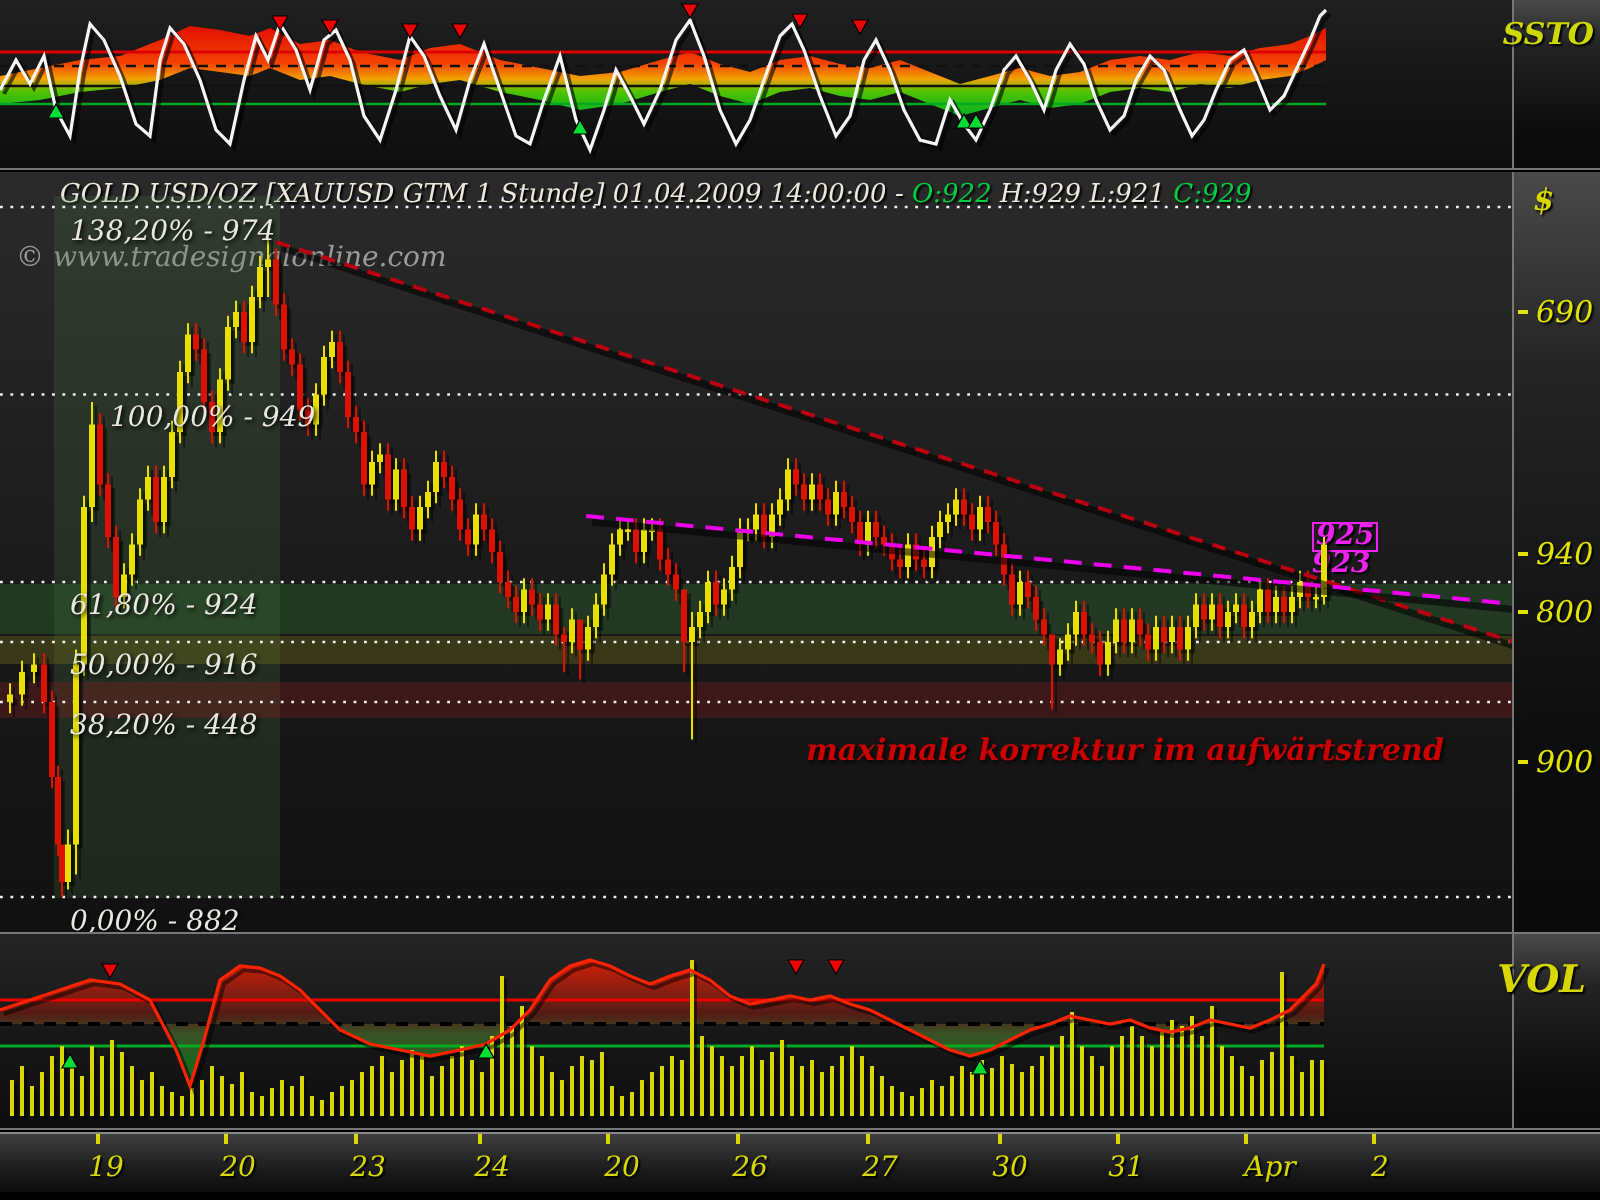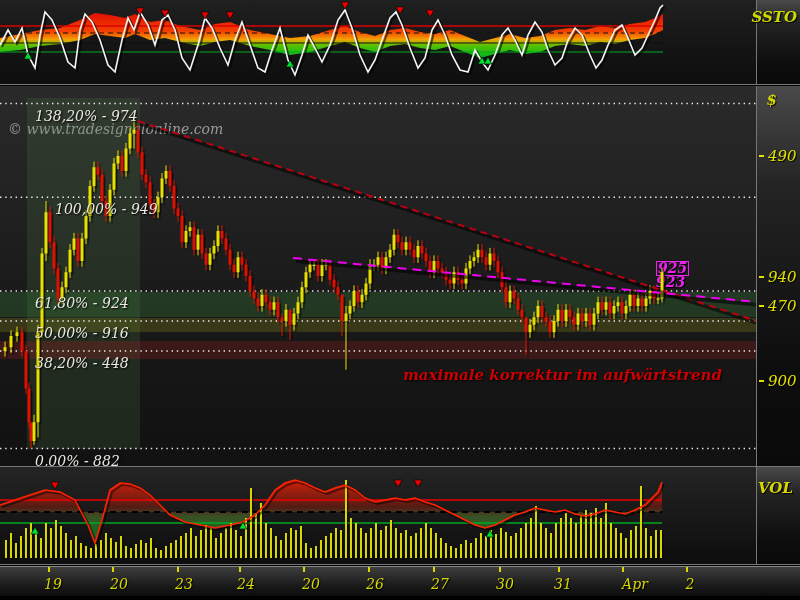--- a/index.html
+++ b/index.html
@@ -19,21 +19,21 @@
   #main-axis{top:85px;height:381px;}
   #vol-axis{top:467px;height:97px;}
   .hdiv{position:absolute;left:0;width:800px;height:1px;background:#777;}
   .hdiv-dark{position:absolute;left:0;width:800px;height:1px;background:#000;}
   #date-axis{position:absolute;left:0;top:566px;width:800px;height:34px;
     background:linear-gradient(180deg,#3e3e3e,#1a1a1a 55%,#060606);border-top:1px solid #888;}
   .axis-label{position:absolute;font-style:italic;font-weight:bold;color:#d8d800;
     text-shadow:1px 1px 1px #000;}
   #ssto-label{right:4px;top:8px;font-size:15px;color:#cfd800;}
   #dollar-label{right:24px;top:6px;font-size:15px;}
-  #vol-label{right:8px;top:12px;font-size:15px;}
+  #vol-label{right:8px;top:12px;font-size:19px;}
   .price-tick{position:absolute;left:0;color:#e3e300;font-size:15px;font-style:italic;
     text-shadow:1px 1px 1px #000;display:flex;align-items:center;}
   .price-tick .dash{display:inline-block;width:5px;height:2px;background:#e3e300;margin-right:4px;}
   .date-label{position:absolute;top:9px;transform:translateX(-50%);color:#d8d800;font-size:14px;
     font-style:italic;text-shadow:1px 1px 1px #000;}
   .date-tick{position:absolute;top:0;width:2px;height:5px;background:#d8d800;}
   .fib-label{position:absolute;left:35px;color:#e8e8e0;font-size:14px;font-style:italic;
     text-shadow:1px 1px 2px #000;white-space:nowrap;}
   #chart-title{position:absolute;left:30px;top:5px;font-size:13px;font-style:italic;
     color:#ece8da;white-space:nowrap;text-shadow:1px 1px 1px #000;}
@@ -81,20 +81,27 @@
         <path d="M286,67 L294,67 L290,60 Z" fill="#00dd33" stroke="#000" stroke-width="0.6"></path>
         <path d="M478,64 L486,64 L482,57 Z" fill="#00dd33" stroke="#000" stroke-width="0.6"></path>
         <path d="M484,64 L492,64 L488,57 Z" fill="#00dd33" stroke="#000" stroke-width="0.6"></path>
       </svg>
     </div>
   <div class="axis-strip" id="ssto-axis">
     <div class="axis-label" id="ssto-label">SSTO</div>
   </div>
 
   <div class="panel" id="main-panel">
+    <div id="chart-title">
+      <span>GOLD USD/OZ [XAUUSD GTM 1 Stunde]</span>
+      <span>01.04.2009 14:00:00 -</span>
+      <span class="grn">O:922</span>
+      <span>H:929 L:921</span>
+      <span class="grn">C:929</span>
+    </div>
     <div id="watermark">© www.tradesignalonline.com</div>
     <div id="annotation">maximale korrektur im aufwärtstrend</div>
     <div id="last-price">
       <span class="boxed">925</span><br>
       <span>923</span>
     </div>
   <svg width="756" height="381" style="z-index: 0;">
         <rect x="27" y="13" width="113" height="351" fill="rgba(80,130,70,0.20)"></rect>
         <rect x="0" y="207" width="756" height="25" fill="rgba(60,130,60,0.30)"></rect>
         <rect x="0" y="233" width="756" height="14" fill="rgba(140,140,30,0.28)"></rect>
@@ -774,29 +781,29 @@
       <div class="fib-label" style="top: 116.25px; margin-left: 20px;">100,00% - 949</div>
       <div class="fib-label" style="top: 210px;">61,80% - 924</div>
       <div class="fib-label" style="top: 240px;">50,00% - 916</div>
       <div class="fib-label" style="top: 270px;">38,20% - 448</div>
       <div class="fib-label" style="top: 367.5px;">0,00% - 882</div>
     </div>
   <div class="axis-strip" id="main-axis">
     <div class="axis-label" id="dollar-label">$</div>
   <div class="price-tick" style="top: 62px; left: 2px;">
         <span class="dash"></span>
-        <span>490</span>
+        <span>690</span>
       </div>
       <div class="price-tick" style="top: 137px; left: 2px; margin-top: 46px;">
         <span class="dash"></span>
         <span>940</span>
       </div>
       <div class="price-tick" style="top: 212px; left: 2px;">
         <span class="dash"></span>
-        <span>470</span>
+        <span>800</span>
       </div>
       <div class="price-tick" style="top: 287px; left: 2px;">
         <span class="dash"></span>
         <span>900</span>
       </div>
     </div>
 
   <div class="panel" id="vol-panel">
       <svg width="756" height="97">
         <defs>

